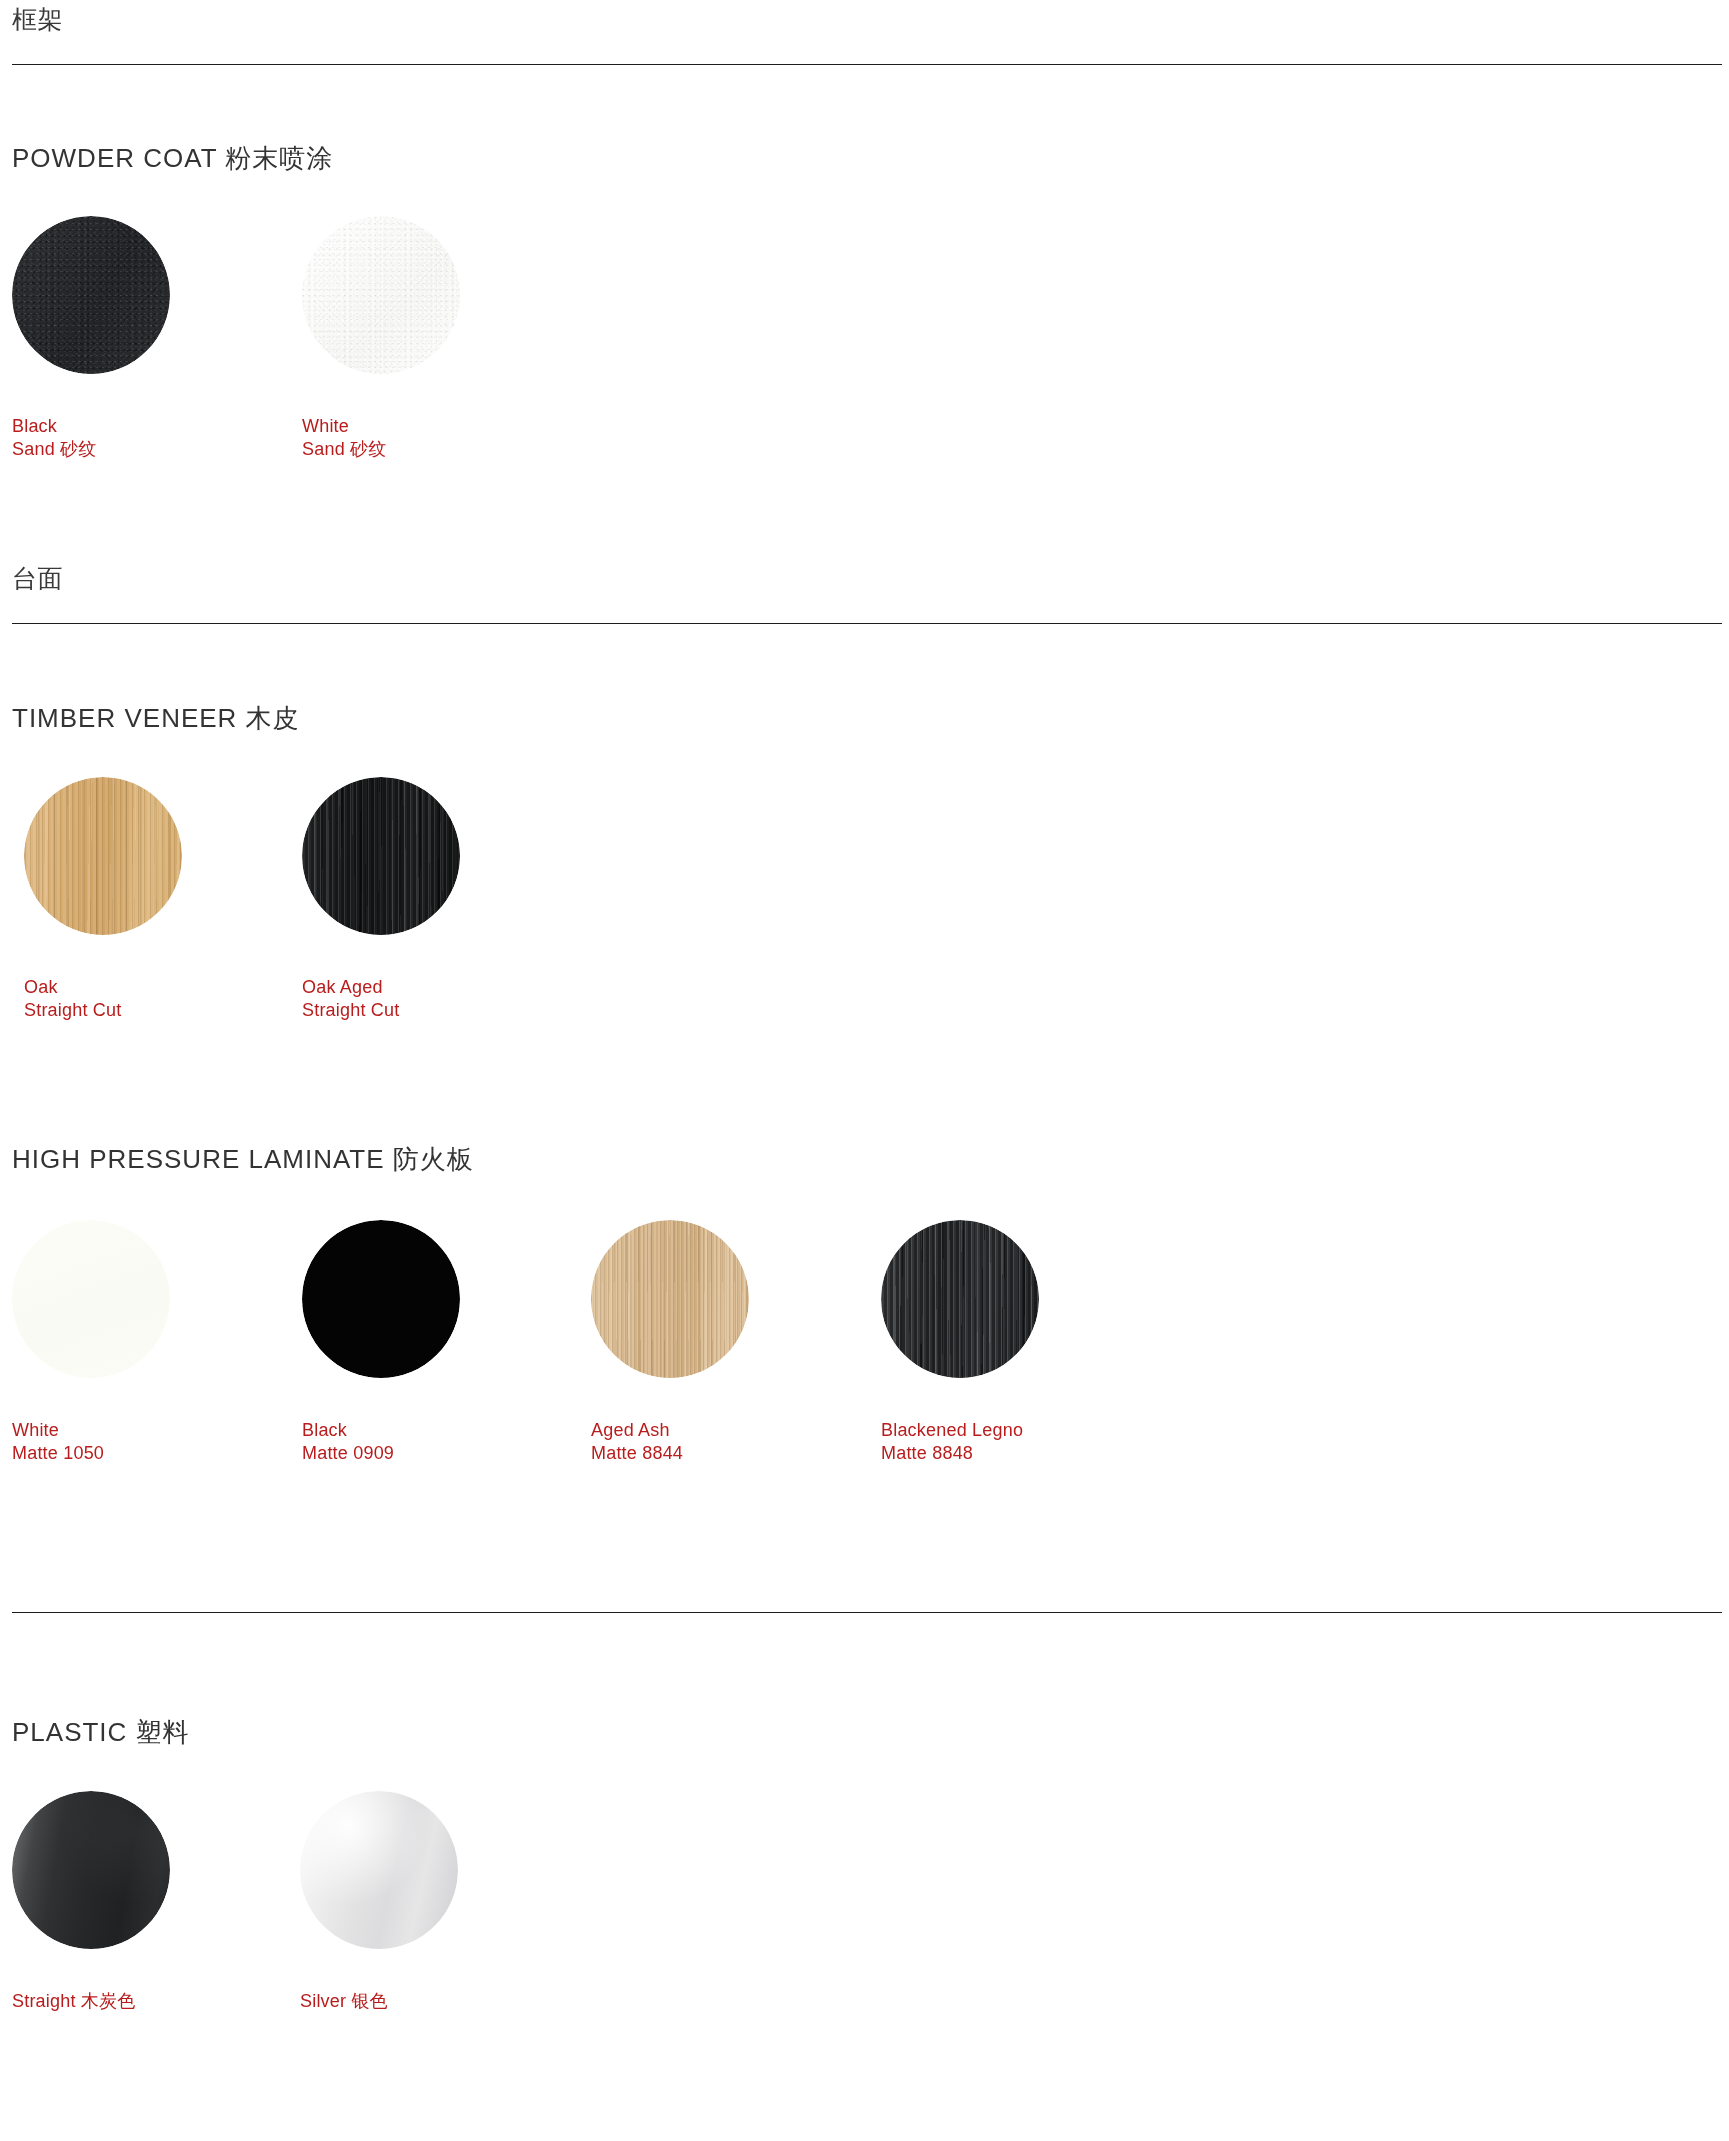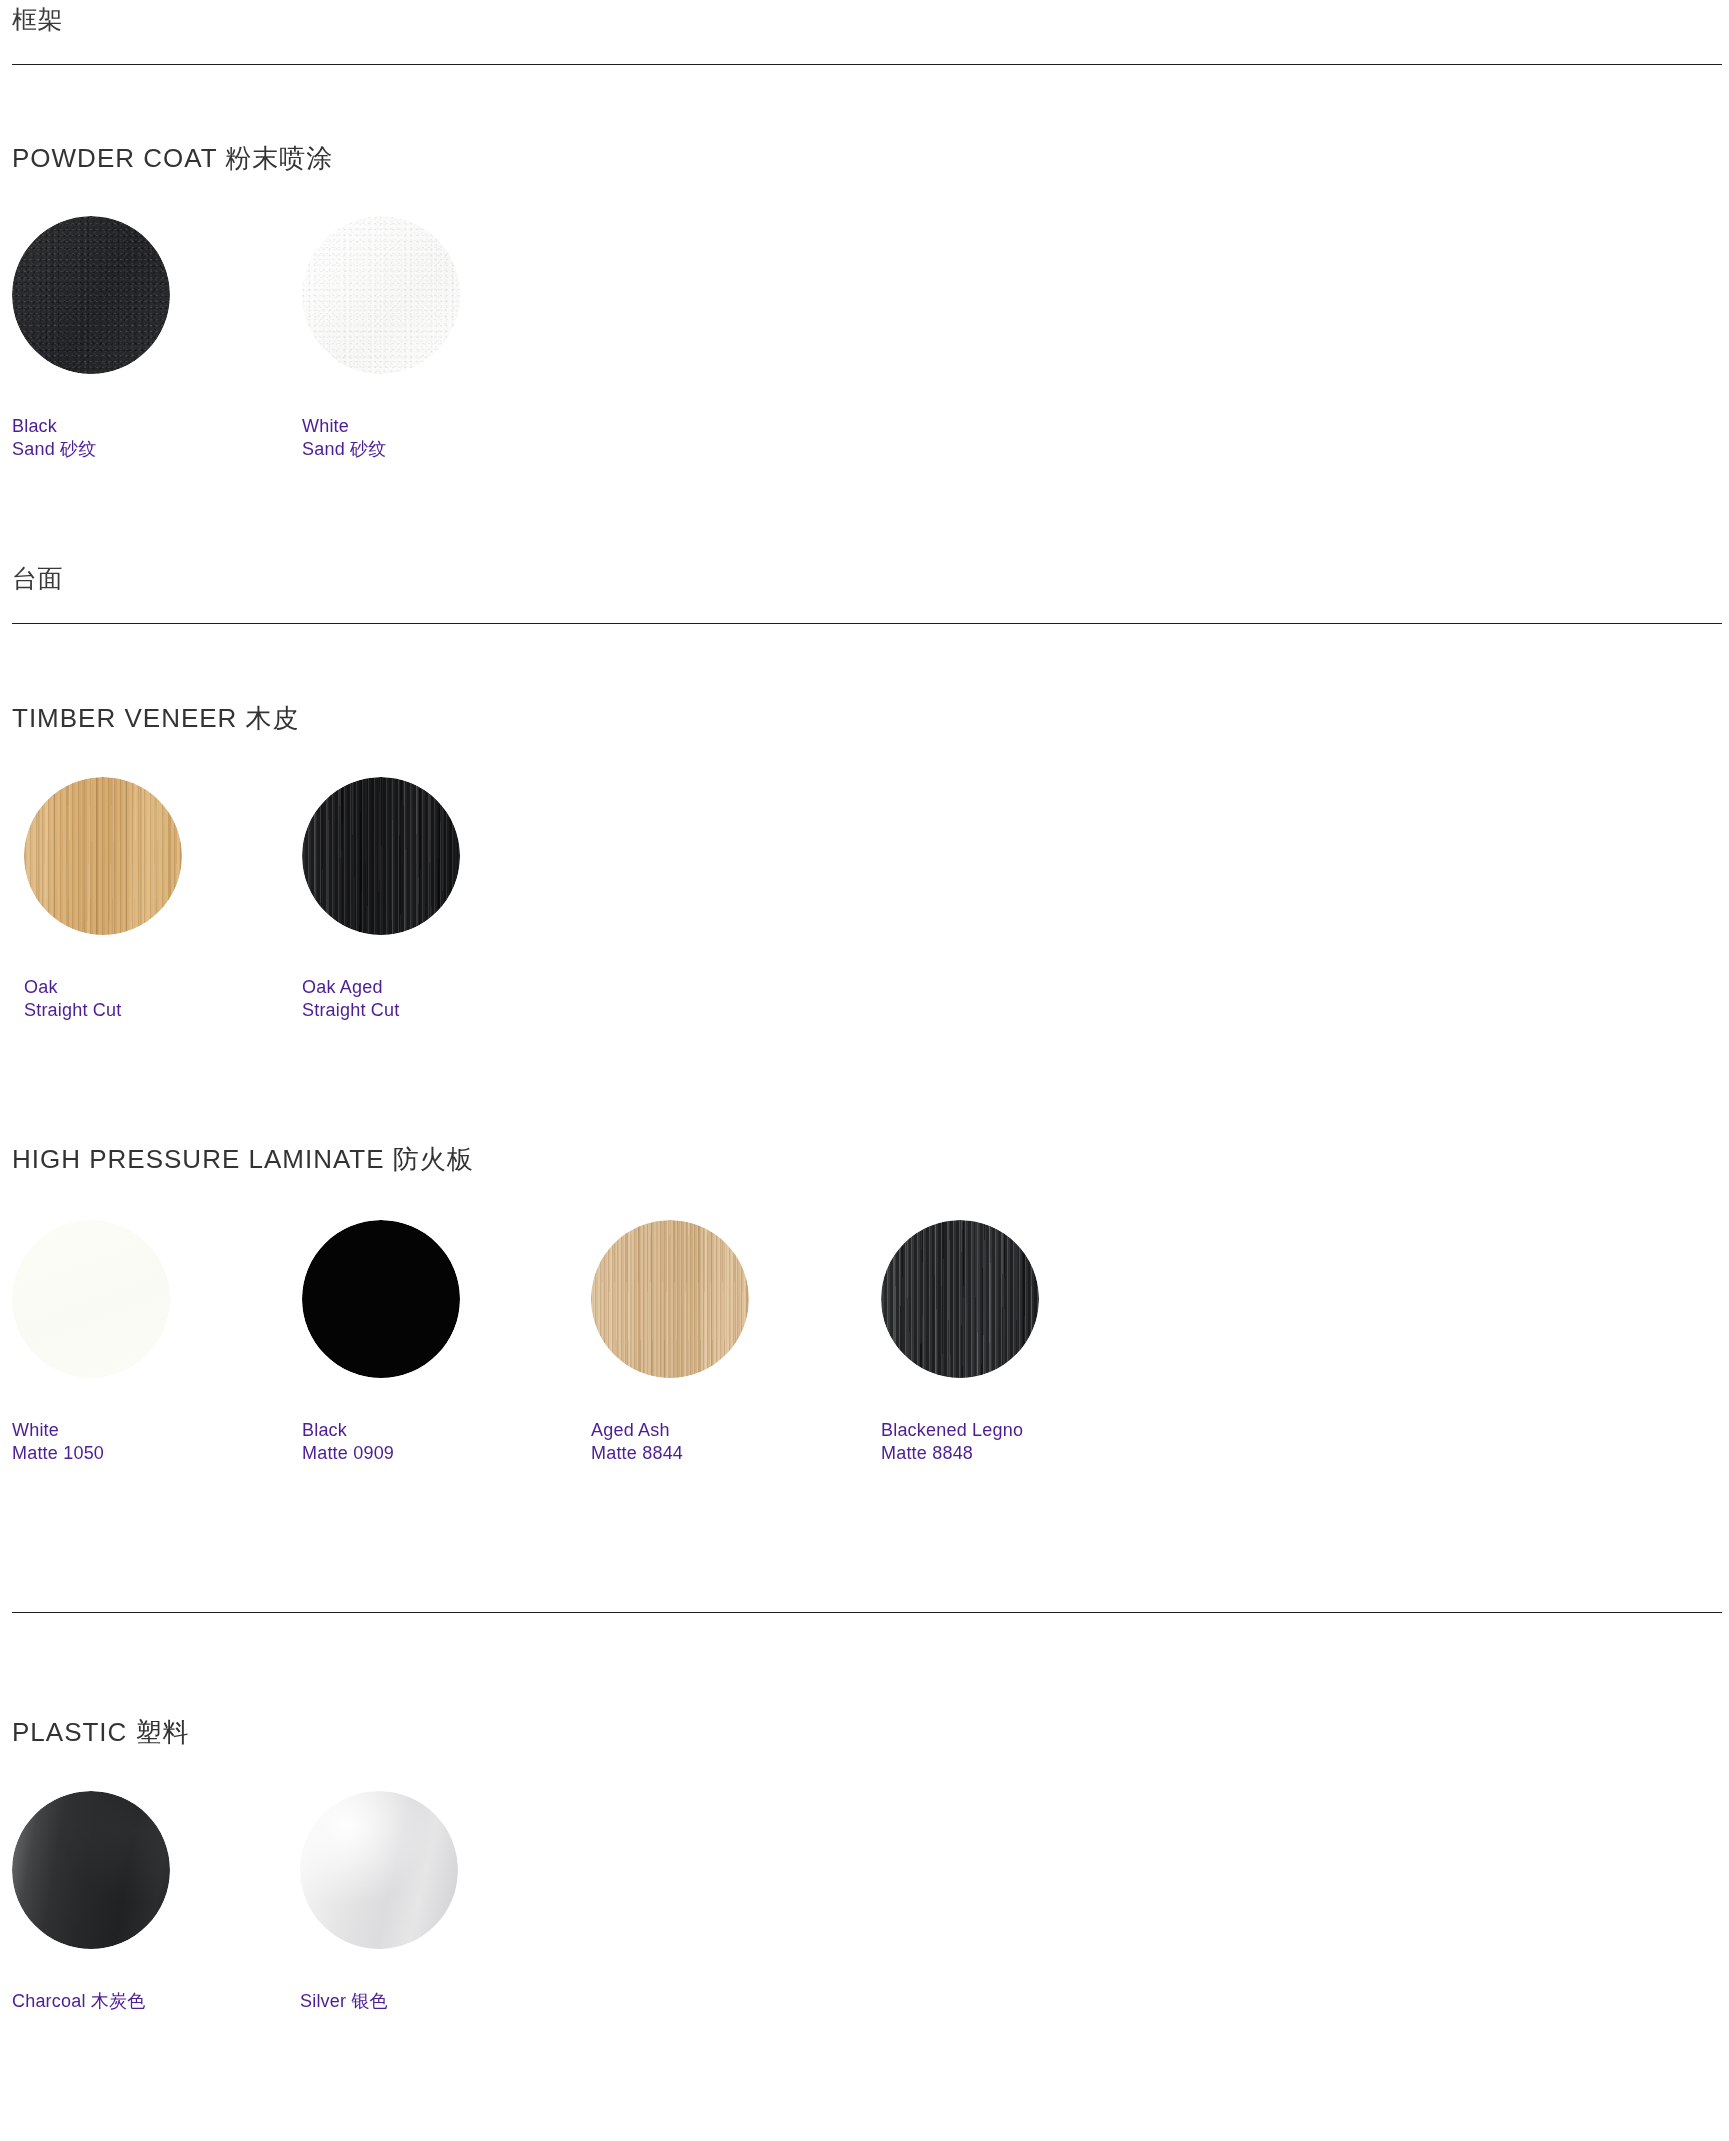--- a/index.html
+++ b/index.html
@@ -81,21 +81,21 @@
   .disc .grain {
     position: absolute;
     inset: 0;
     border-radius: 50%;
   }
   .caption {
     margin-top: 41px;
     font-size: 18px;
     line-height: 1.28;
     font-weight: 400;
-    color: #4c1d95;
+    color: #b91c1c;
     white-space: nowrap;
     letter-spacing: 0.2px;
   }
   .caption .line2 {
     display: block;
   }
 
   
 
   
@@ -340,21 +340,21 @@
   </div>
 
   <div class="material-title" style="position:absolute; top:1719px; left:0;">PLASTIC 塑料</div>
 
   <div class="swatch-row" style="position:absolute; top:1791px; left:0;">
     <div class="swatch" style="left:12px;">
       <div class="disc">
           <div class="grain tex-charcoal"></div>
         </div>
       <div class="caption">
-        <span>Charcoal 木炭色</span>
+        <span>Straight 木炭色</span>
         <span class="line2"></span>
       </div>
     </div>
     <div class="swatch" style="left:300px;">
       <div class="disc">
           <div class="grain tex-silver"></div>
         </div>
       <div class="caption">
         <span>Silver 银色</span>
         <span class="line2"></span>

